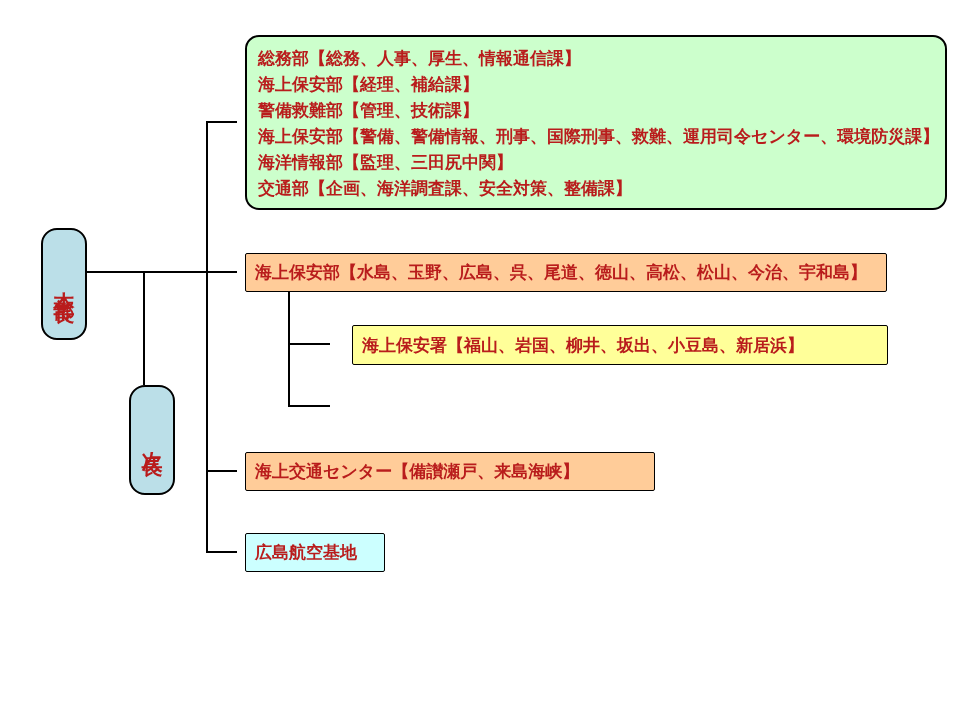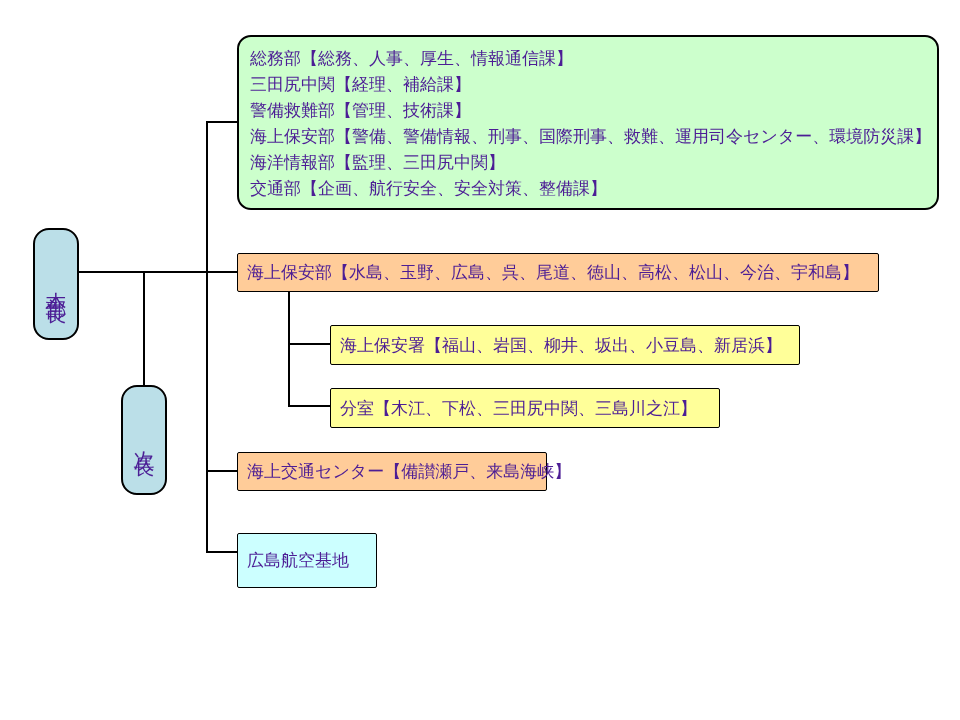--- a/index.html
+++ b/index.html
@@ -2,21 +2,21 @@
 <html><head>
 <meta charset="utf-8">
 <style>
   * { margin:0; padding:0; box-sizing:border-box; }
   html,body { background:#ffffff; }
   body { font-family:"Liberation Sans", sans-serif; color:#000; }
   .canvas { position:relative; width:960px; height:720px; background:#ffffff; overflow:hidden; }
 
   .line { position:absolute; background:#000000; }
 
-  .box { position:absolute; border:1.5px solid #000000; font-weight:normal; color:#4c1d95; }
+  .box { position:absolute; border:1.5px solid #000000; font-weight:bold; color:#b91c1c;margin-left:8px; }
 
   .bar { display:flex; align-items:center; padding-left:9px;
          font-size:17px; white-space:nowrap; border-radius:2px; }
 
   .departments { background:#ccffcc; border:2px solid #000; border-radius:14px;
                  padding:9px 8px 0 11px; font-size:17px; line-height:26px;
                  white-space:nowrap; }
   .dept-line { height:26px; }
 
   .exec { background:#bbdfe8; border:2px solid #000; border-radius:16px;
@@ -40,48 +40,45 @@
   <div class="line" style="left:206px; top:121px; width:31px;  height:2px;"></div>
   <div class="line" style="left:206px; top:271px; width:31px;  height:2px;"></div>
   <div class="line" style="left:206px; top:470px; width:31px;  height:2px;"></div>
   <div class="line" style="left:206px; top:551px; width:31px;  height:2px;"></div>
   <div class="line" style="left:288px; top:292px; width:2px;   height:115px;"></div>
   <div class="line" style="left:288px; top:343px; width:42px;  height:2px;"></div>
   <div class="line" style="left:288px; top:405px; width:42px;  height:2px;"></div>
 
   <div class="box departments" style="left:237px; top:35px; width:702px; height:175px;">
     <div class="dept-line">総務部【総務、人事、厚生、情報通信課】</div>
-    <div class="dept-line">三田尻中関【経理、補給課】</div>
+    <div class="dept-line">海上保安部【経理、補給課】</div>
     <div class="dept-line">警備救難部【管理、技術課】</div>
     <div class="dept-line">海上保安部【警備、警備情報、刑事、国際刑事、救難、運用司令センター、環境防災課】</div>
     <div class="dept-line">海洋情報部【監理、三田尻中関】</div>
-    <div class="dept-line">交通部【企画、航行安全、安全対策、整備課】</div>
+    <div class="dept-line">交通部【企画、海洋調査課、安全対策、整備課】</div>
   </div>
 
   <div class="box exec" style="left:33px; top:228px; width:46px; height:112px;">
     <span>本部長</span>
   </div>
 
   <div class="box exec" style="left:121px; top:385px; width:46px; height:110px;">
     <span>次長</span>
   </div>
 
   <div class="box bar office" style="left:237px; top:253px; width:642px; height:39px;">
     <span>海上保安部【水島、玉野、広島、呉、尾道、徳山、高松、松山、今治、宇和島】</span>
   </div>
 
-  <div class="box bar station" style="left:330px; top:325px; width:470px; height:40px;">
+  <div class="box bar station" style="left:344px; top:325px; width:536px; height:40px;">
     <span>海上保安署【福山、岩国、柳井、坂出、小豆島、新居浜】</span>
   </div>
 
-  <div class="box bar station" style="left:330px; top:388px; width:390px; height:40px;">
-    <span>分室【木江、下松、三田尻中関、三島川之江】</span>
-  </div>
 
-  <div class="box bar office" style="left:237px; top:452px; width:310px; height:39px;">
+  <div class="box bar office" style="left:237px; top:452px; width:410px; height:39px;">
     <span>海上交通センター【備讃瀬戸、来島海峡】</span>
   </div>
 
-  <div class="box bar airbase" style="left:237px; top:533px; width:140px; height:55px;">
+  <div class="box bar airbase" style="left:237px; top:533px; width:140px; height:39px;">
     <span>広島航空基地</span>
   </div>
 
 </div>
 
 </body></html>

